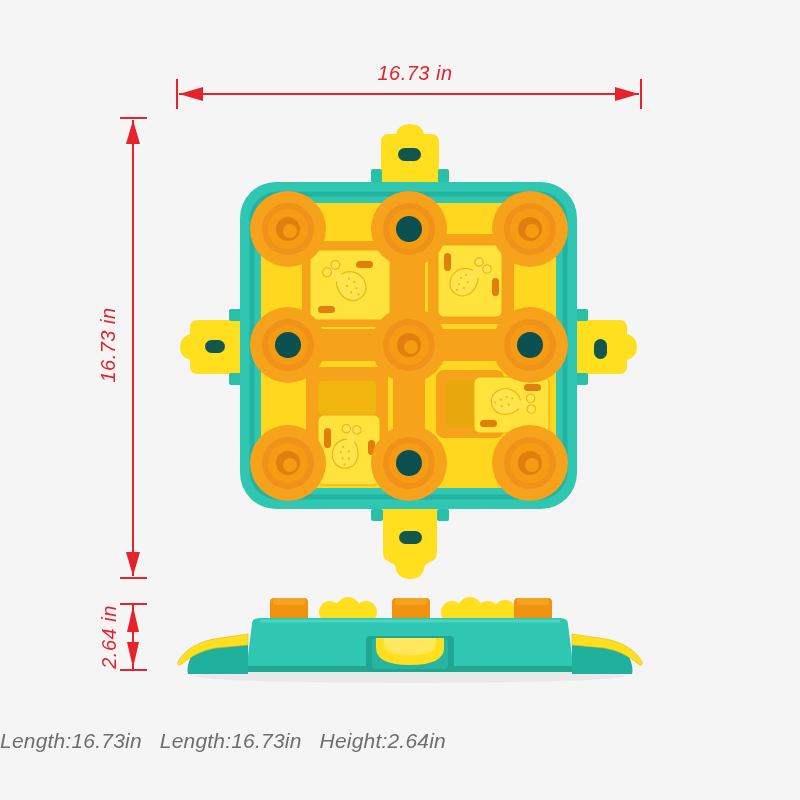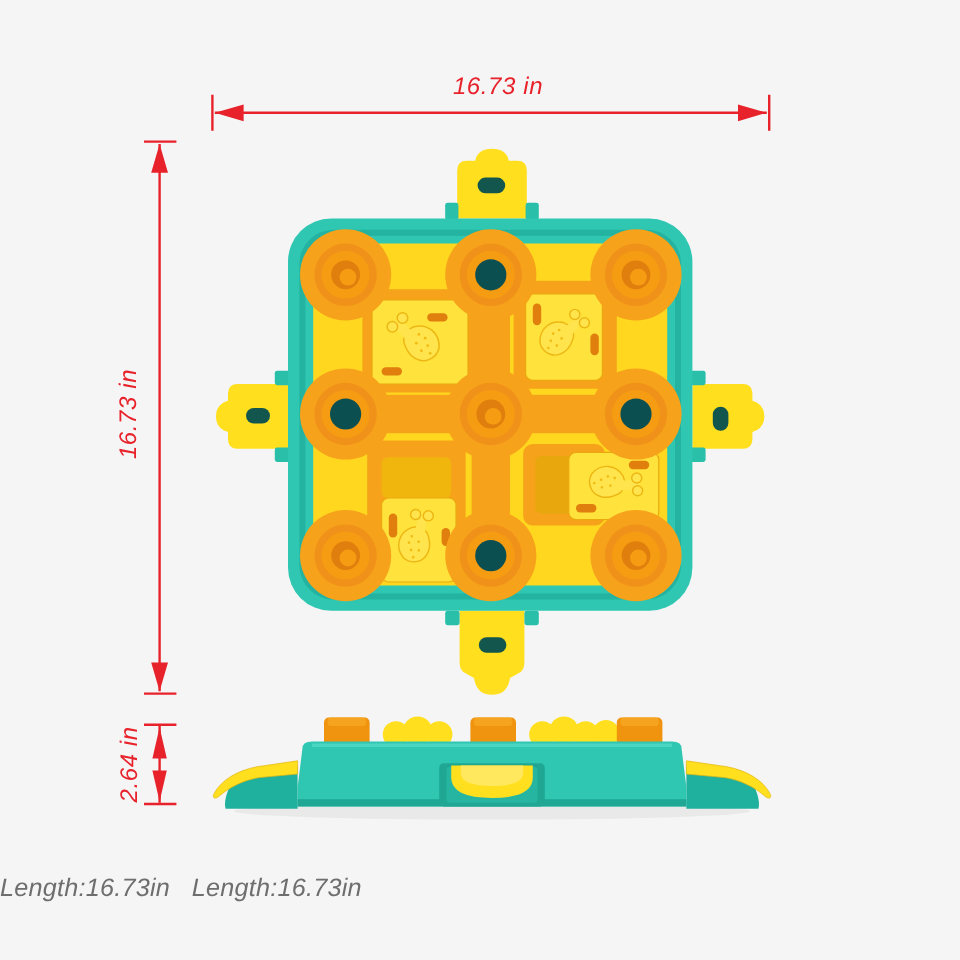--- a/index.html
+++ b/index.html
@@ -289,15 +289,16 @@
   </g>
 </svg>
 
 <span class="label" style="left:415px;top:61px;">16.73 in</span>
 <span class="label rot" style="left:108px;top:333px;">16.73 in</span>
 <span class="label rot" style="left:109px;top:625px;">2.64 in</span>
 
 <div class="caption-row">
   <span>Length:16.73in</span>
   <span>Length:16.73in</span>
+  <span>Height:2.64in</span>
 </div>
 
 </div>
 
 </body></html>

